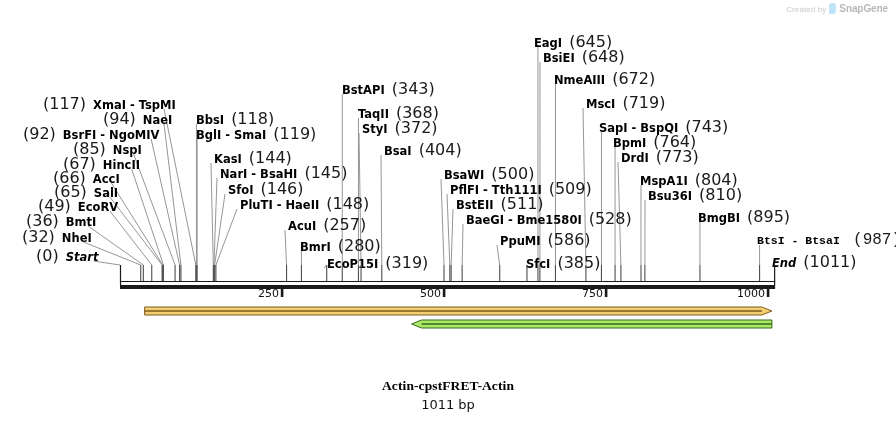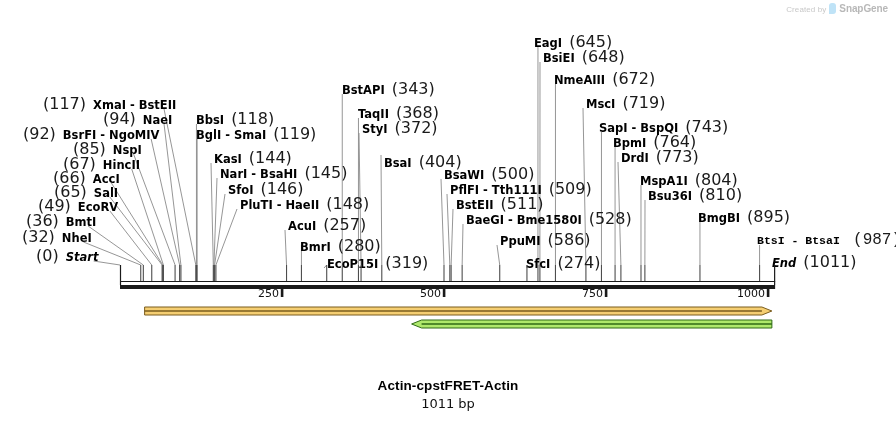--- a/index.html
+++ b/index.html
@@ -58,21 +58,21 @@
     color:#111;
     transform:translateX(-100%);
     white-space:nowrap;
   }
 
   
   .title-block{
     position:absolute;left:0;top:378px;width:896px;text-align:center;
   }
   .title-main{
-    font-family:Liberation Sans, sans-serif;
+    font-family:Liberation Serif, serif;
     font-size:13.5px;font-weight:700;color:#000;letter-spacing:.1px;
   }
   .title-sub{
     font-family:"DejaVu Sans", sans-serif;
     font-size:13px;font-weight:400;color:#111;margin-top:3px;
   }
 </style>
 </head>
 <body>
 
@@ -135,40 +135,40 @@
       <div class="lbl" style="left: 36px; top: 250px;"><span class="pos">(0)</span><span>&nbsp;&nbsp;</span><span class="enz start">Start</span></div>
       <div class="lbl" style="left: 22px; top: 231px;"><span class="pos">(32)</span><span>&nbsp;&nbsp;</span><span class="enz">NheI</span></div>
       <div class="lbl" style="left: 26px; top: 215px;"><span class="pos">(36)</span><span>&nbsp;&nbsp;</span><span class="enz">BmtI</span></div>
       <div class="lbl" style="left: 38px; top: 200px;"><span class="pos">(49)</span><span>&nbsp;&nbsp;</span><span class="enz">EcoRV</span></div>
       <div class="lbl" style="left: 54px; top: 186px;"><span class="pos">(65)</span><span>&nbsp;&nbsp;</span><span class="enz">SalI</span></div>
       <div class="lbl" style="left: 53px; top: 172px;"><span class="pos">(66)</span><span>&nbsp;&nbsp;</span><span class="enz">AccI</span></div>
       <div class="lbl" style="left: 63px; top: 158px;"><span class="pos">(67)</span><span>&nbsp;&nbsp;</span><span class="enz">HincII</span></div>
       <div class="lbl" style="left: 73px; top: 143px;"><span class="pos">(85)</span><span>&nbsp;&nbsp;</span><span class="enz">NspI</span></div>
       <div class="lbl" style="left: 23px; top: 128px;"><span class="pos">(92)</span><span>&nbsp;&nbsp;</span><span class="enz">BsrFI  -  NgoMIV</span></div>
       <div class="lbl" style="left: 103px; top: 113px;"><span class="pos">(94)</span><span>&nbsp;&nbsp;</span><span class="enz">NaeI</span></div>
-      <div class="lbl" style="left: 43px; top: 98px;"><span class="pos">(117)</span><span>&nbsp;&nbsp;</span><span class="enz">XmaI  -  BstEII</span></div>
+      <div class="lbl" style="left: 43px; top: 98px;"><span class="pos">(117)</span><span>&nbsp;&nbsp;</span><span class="enz">XmaI  -  TspMI</span></div>
       <div class="lbl" style="left: 196px; top: 113px;"><span class="enz">BbsI</span><span>&nbsp;&nbsp;</span><span class="pos">(118)</span></div>
       <div class="lbl" style="left: 196px; top: 128px;"><span class="enz">BglI  -  SmaI</span><span>&nbsp;&nbsp;</span><span class="pos">(119)</span></div>
       <div class="lbl" style="left: 214px; top: 152px;"><span class="enz">KasI</span><span>&nbsp;&nbsp;</span><span class="pos">(144)</span></div>
       <div class="lbl" style="left: 220px; top: 167px;"><span class="enz">NarI  -  BsaHI</span><span>&nbsp;&nbsp;</span><span class="pos">(145)</span></div>
       <div class="lbl" style="left: 228px; top: 183px;"><span class="enz">SfoI</span><span>&nbsp;&nbsp;</span><span class="pos">(146)</span></div>
       <div class="lbl" style="left: 240px; top: 198px;"><span class="enz">PluTI  -  HaeII</span><span>&nbsp;&nbsp;</span><span class="pos">(148)</span></div>
       <div class="lbl" style="left: 288px; top: 219px;"><span class="enz">AcuI</span><span>&nbsp;&nbsp;</span><span class="pos">(257)</span></div>
       <div class="lbl" style="left: 300px; top: 240px;"><span class="enz">BmrI</span><span>&nbsp;&nbsp;</span><span class="pos">(280)</span></div>
       <div class="lbl" style="left: 327px; top: 257px;"><span class="enz">EcoP15I</span><span>&nbsp;&nbsp;</span><span class="pos">(319)</span></div>
       <div class="lbl" style="left: 342px; top: 83px;"><span class="enz">BstAPI</span><span>&nbsp;&nbsp;</span><span class="pos">(343)</span></div>
       <div class="lbl" style="left: 358px; top: 107px;"><span class="enz">TaqII</span><span>&nbsp;&nbsp;</span><span class="pos">(368)</span></div>
       <div class="lbl" style="left: 362px; top: 122px;"><span class="enz">StyI</span><span>&nbsp;&nbsp;</span><span class="pos">(372)</span></div>
-      <div class="lbl" style="left: 384px; top: 156px;"><span class="enz">BsaI</span><span>&nbsp;&nbsp;</span><span class="pos">(404)</span></div>
+      <div class="lbl" style="left: 384px; top: 144px;"><span class="enz">BsaI</span><span>&nbsp;&nbsp;</span><span class="pos">(404)</span></div>
       <div class="lbl" style="left: 444px; top: 168px;"><span class="enz">BsaWI</span><span>&nbsp;&nbsp;</span><span class="pos">(500)</span></div>
       <div class="lbl" style="left: 450px; top: 183px;"><span class="enz">PflFI  -  Tth111I</span><span>&nbsp;&nbsp;</span><span class="pos">(509)</span></div>
       <div class="lbl" style="left: 456px; top: 198px;"><span class="enz">BstEII</span><span>&nbsp;&nbsp;</span><span class="pos">(511)</span></div>
       <div class="lbl" style="left: 466px; top: 213px;"><span class="enz">BaeGI  -  Bme1580I</span><span>&nbsp;&nbsp;</span><span class="pos">(528)</span></div>
       <div class="lbl" style="left: 500px; top: 234px;"><span class="enz">PpuMI</span><span>&nbsp;&nbsp;</span><span class="pos">(586)</span></div>
-      <div class="lbl" style="left: 526px; top: 257px;"><span class="enz">SfcI</span><span>&nbsp;&nbsp;</span><span class="pos">(274)</span></div>
+      <div class="lbl" style="left: 526px; top: 257px;"><span class="enz">SfcI</span><span>&nbsp;&nbsp;</span><span class="pos">(385)</span></div>
       <div class="lbl" style="left: 534px; top: 36px;"><span class="enz">EagI</span><span>&nbsp;&nbsp;</span><span class="pos">(645)</span></div>
       <div class="lbl" style="left: 543px; top: 51px;"><span class="enz">BsiEI</span><span>&nbsp;&nbsp;</span><span class="pos">(648)</span></div>
       <div class="lbl" style="left: 554px; top: 73px;"><span class="enz">NmeAIII</span><span>&nbsp;&nbsp;</span><span class="pos">(672)</span></div>
       <div class="lbl" style="left: 586px; top: 97px;"><span class="enz">MscI</span><span>&nbsp;&nbsp;</span><span class="pos">(719)</span></div>
       <div class="lbl" style="left: 599px; top: 121px;"><span class="enz">SapI  -  BspQI</span><span>&nbsp;&nbsp;</span><span class="pos">(743)</span></div>
       <div class="lbl" style="left: 613px; top: 136px;"><span class="enz">BpmI</span><span>&nbsp;&nbsp;</span><span class="pos">(764)</span></div>
       <div class="lbl" style="left: 621px; top: 151px;"><span class="enz">DrdI</span><span>&nbsp;&nbsp;</span><span class="pos">(773)</span></div>
       <div class="lbl" style="left: 640px; top: 174px;"><span class="enz">MspA1I</span><span>&nbsp;&nbsp;</span><span class="pos">(804)</span></div>
       <div class="lbl" style="left: 648px; top: 189px;"><span class="enz">Bsu36I</span><span>&nbsp;&nbsp;</span><span class="pos">(810)</span></div>
       <div class="lbl" style="left: 698px; top: 211px;"><span class="enz">BmgBI</span><span>&nbsp;&nbsp;</span><span class="pos">(895)</span></div>

